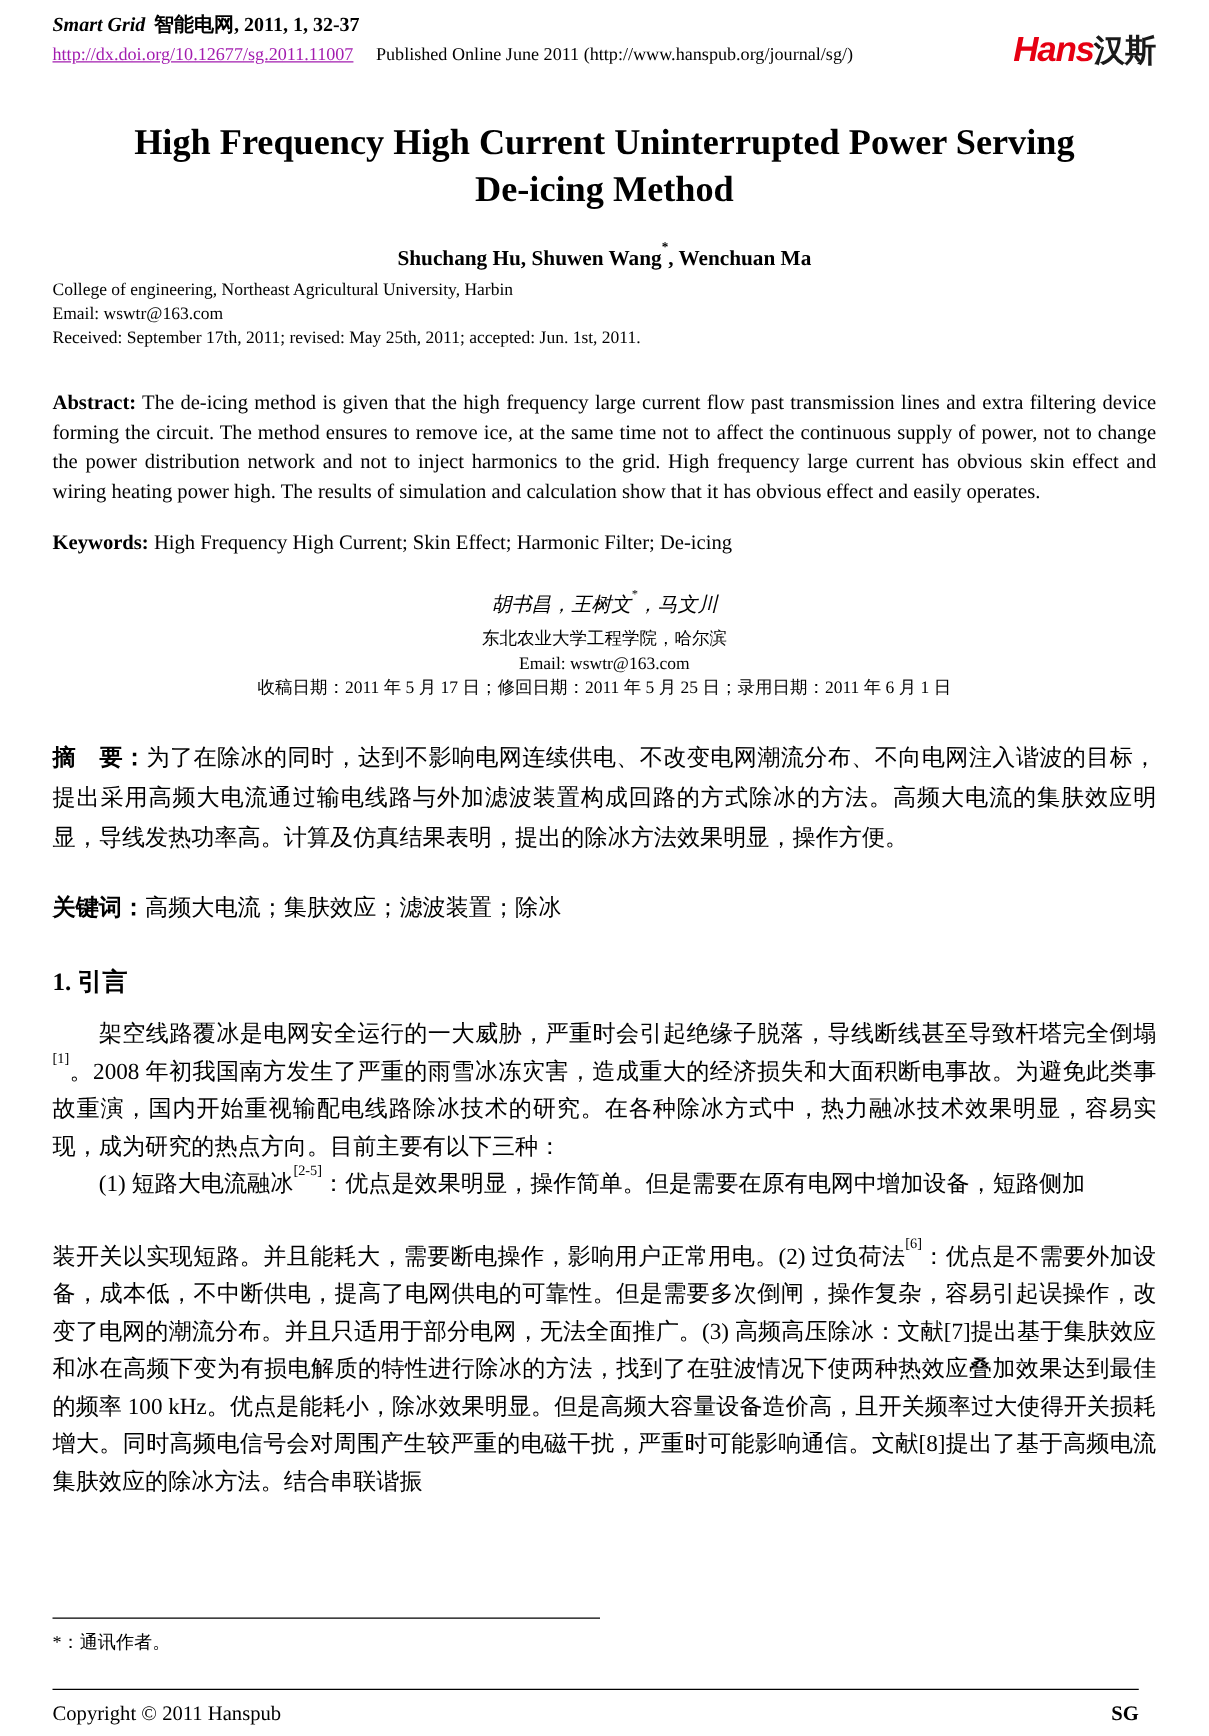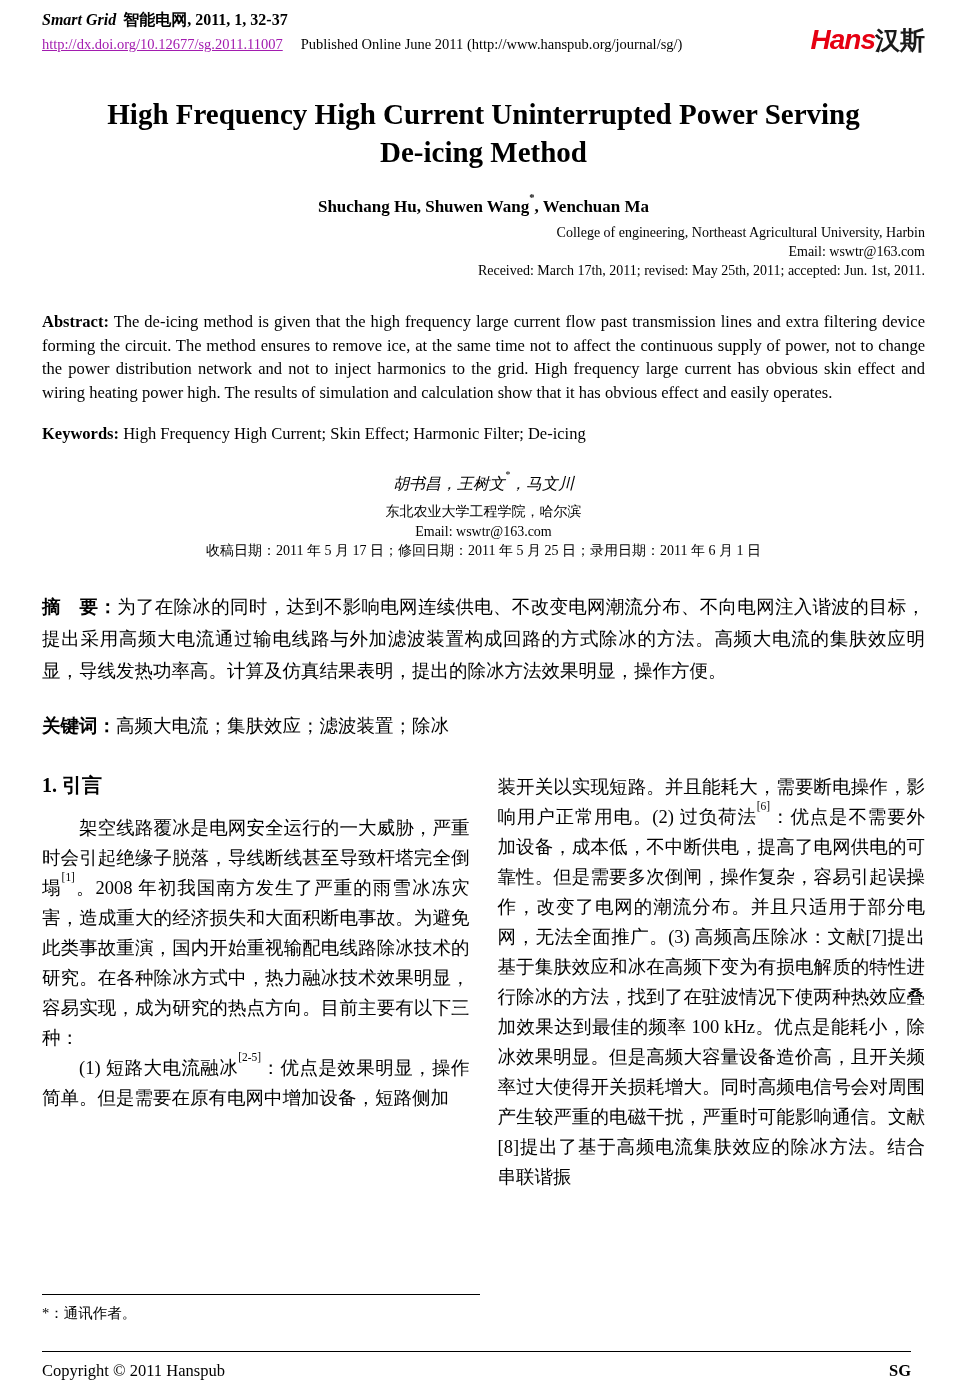--- a/index.html
+++ b/index.html
@@ -20,35 +20,35 @@
   .doi-line { font-size:14.5px; margin-top:5px; }
   .doi-line .published { margin-left:18px; }
   .link { color:#a21caf; text-decoration:underline; cursor:pointer; }
   .logo { margin-top:14px; white-space:nowrap; }
   .logo-hans { font-family:"Liberation Sans",sans-serif; font-style:italic; font-weight:bold; font-size:28px; color:#e60012; letter-spacing:-1px; }
   .logo-cn { font-family:"Liberation Sans",sans-serif; font-weight:bold; font-size:25px; color:#1a1a1a; }
 
   
   .title-en { margin:38px auto 0; max-width:770px; text-align:center; font-size:29px; line-height:38px; font-weight:bold; }
   .authors-en { margin-top:26px; text-align:center; font-size:17px; font-weight:bold; }
-  .meta-en { text-align:right; font-size:14px; line-height:19px; }
+  .meta-en { text-align:left; font-size:14px; line-height:19px; }
   .authors-en + .meta-en { margin-top:6px; }
   .abstract-en { margin:30px 0 0; font-size:16.5px; line-height:23.5px; text-align:justify; }
   .keywords-en { margin:20px 0 0; font-size:16.5px; }
 
   
   .title-cn { margin:34px 0 0; text-align:center; font-size:34px; font-weight:bold; }
   .authors-cn { margin-top:30px; text-align:center; font-size:16px; font-style:italic; }
   .meta-cn { text-align:center; font-size:14px; line-height:19.5px; }
   .authors-cn + .meta-cn { margin-top:7px; }
   .abstract-cn { margin:30px 0 0; font-size:18.5px; line-height:32px; text-align:justify; }
   .keywords-cn { margin:26px 0 0; font-size:18.5px; }
 
   
-  .columns { display:flex; gap:28px; margin-top:34px; }
+  .columns { display:flex; gap:28px; margin-top:34px;flex-direction:column; }
   .col { flex:1; min-width:0; }
   .sec-heading { margin:0 0 14px 0; font-size:20px; font-weight:bold; }
   .body-para { margin:0; font-size:18.5px; line-height:30px; text-align:justify; }
   .indent { text-indent:2em; }
 
   
   .footnote { position:absolute; left:42px; bottom:66px; width:438px; }
   .footnote-rule { border-top:1px solid #000; height:0; }
   .footnote-text { padding-top:9px; font-size:14.5px; }
   .footer { position:absolute; left:42px; right:56px; bottom:8px;
@@ -72,21 +72,21 @@
     <div class="logo">
       <span class="logo-hans">Hans</span><span class="logo-cn">汉斯</span>
     </div>
   </div>
 
   <h1 class="title-en">High Frequency High Current Uninterrupted Power Serving De-icing Method</h1>
 
   <div class="authors-en"><span>Shuchang Hu, Shuwen Wang</span><sup>*</sup><span>, Wenchuan Ma</span></div>
   <div class="meta-en">College of engineering, Northeast Agricultural University, Harbin</div>
   <div class="meta-en">Email: wswtr@163.com</div>
-  <div class="meta-en">Received: March 17th, 2011; revised: May 25th, 2011; accepted: Jun. 1st, 2011.</div>
+  <div class="meta-en">Received: September 17th, 2011; revised: May 25th, 2011; accepted: Jun. 1st, 2011.</div>
 
   <p class="abstract-en"><span style="font-weight: bold;">Abstract:</span><span> The de-icing method is given that the high frequency large current flow past transmission lines and extra filtering device forming the circuit. The method ensures to remove ice, at the same time not to affect the continuous supply of power, not to change the power distribution network and not to inject harmonics to the grid. High frequency large current has obvious skin effect and wiring heating power high. The results of simulation and calculation show that it has obvious effect and easily operates.</span></p>
   <p class="keywords-en"><span style="font-weight: bold;">Keywords:</span><span> High Frequency High Current; Skin Effect; Harmonic Filter; De-icing</span></p>
 
   <div class="authors-cn"><span>胡书昌，王树文</span><sup>*</sup><span>，马文川</span></div>
   <div class="meta-cn">东北农业大学工程学院，哈尔滨</div>
   <div class="meta-cn">Email: wswtr@163.com</div>
   <div class="meta-cn">收稿日期：2011 年 5 月 17 日；修回日期：2011 年 5 月 25 日；录用日期：2011 年 6 月 1 日</div>
 
   <p class="abstract-cn"><span style="font-weight: bold;">摘　要：</span><span>为了在除冰的同时，达到不影响电网连续供电、不改变电网潮流分布、不向电网注入谐波的目标，提出采用高频大电流通过输电线路与外加滤波装置构成回路的方式除冰的方法。高频大电流的集肤效应明显，导线发热功率高。计算及仿真结果表明，提出的除冰方法效果明显，操作方便。</span></p>

